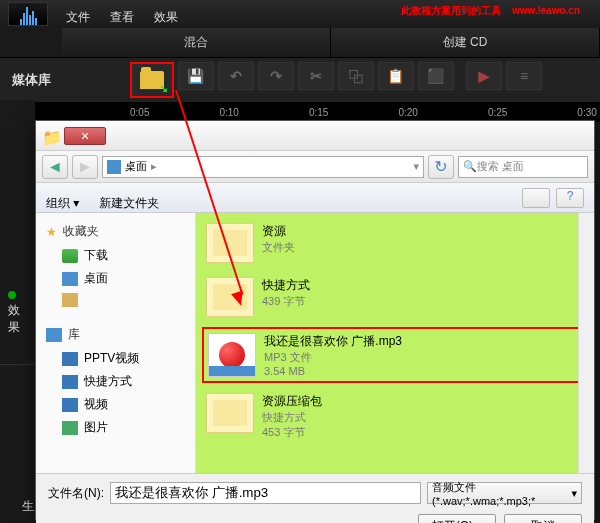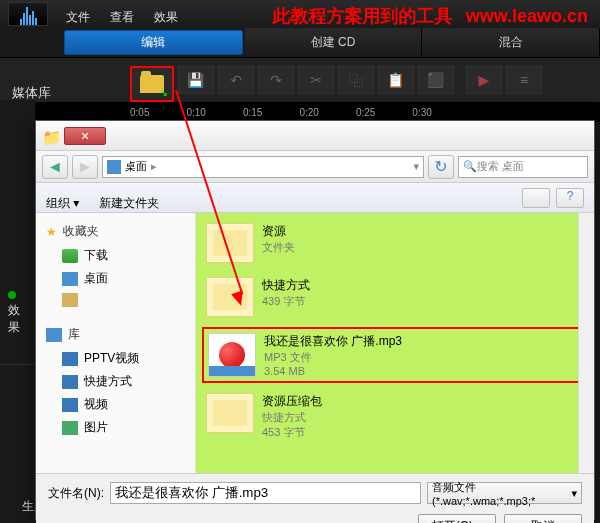--- a/index.html
+++ b/index.html
@@ -3,37 +3,37 @@
 <meta charset="utf-8">
 <style>
 * { margin: 0; padding: 0; box-sizing: border-box; font-family: "Microsoft YaHei", Arial, sans-serif; }
 body { width: 600px; height: 523px; background: #1a1a1a; position: relative; overflow: hidden; }
 
 .app-header { background: linear-gradient(#2a2a2a, #1a1a1a); height: 28px; display: flex; align-items: center; }
 .logo { width: 40px; height: 24px; margin: 2px 8px; background: linear-gradient(#1a1a1a, #000); border: 1px solid #333; display: flex; align-items: flex-end; justify-content: center; gap: 1px; }
 .logo span { width: 2px; background: #4af; }
 .menu { display: flex; gap: 20px; padding-left: 10px; margin-top: 6px; }
 .menu-item { color: #ddd; font-size: 12px; cursor: pointer; }
-.tutorial-banner { position: absolute; top: 4px; right: 12px; color: #f00; font-size: 18px; font-weight: bold; }
+.tutorial-banner { position: absolute; top: 4px; right: 20px; color: #f00; font-size: 10px; font-weight: bold; }
 .tutorial-banner .url { color: #f00; margin-left: 8px; }
 
 .tabs { display: flex; background: #1a1a1a; height: 30px; border-bottom: 1px solid #000; }
 .tab { flex: 1; display: flex; align-items: center; justify-content: center; color: #ccc; font-size: 12px; border-right: 1px solid #000; background: linear-gradient(#2a2a2a, #1a1a1a); }
 .tab.active { background: linear-gradient(#1a7ad4, #0d5aa8); color: #fff; border: 1px solid #0a4a90; border-radius: 2px; margin: 2px; }
 
-.toolbar-row { display: flex; background: #222; height: 44px; align-items: flex-end; }
+.toolbar-row { display: flex; background: #222; height: 44px; align-items: center; font-weight: bold; }
 .sidebar-label { width: 62px; color: #ddd; font-size: 13px; padding-left: 12px; }
 .toolbar { display: flex; gap: 4px; padding-left: 68px; }
 .tool-btn { width: 36px; height: 28px; background: #2a2a2a; border: 1px solid #333; display: flex; align-items: center; justify-content: center; color: #666; font-size: 14px; }
 .folder-btn { border: 2px solid #f00; width: 44px; height: 36px; position: relative; }
 .folder-icon { width: 24px; height: 18px; background: #e8c040; border-radius: 2px 2px 0 0; position: relative; }
 .folder-icon::before { content: ''; position: absolute; top: -4px; left: 1px; width: 10px; height: 4px; background: #e8c040; border-radius: 2px 2px 0 0; }
 .folder-arrow { position: absolute; bottom: 2px; right: 4px; color: #0f0; font-size: 10px; }
 
-.ruler { display: flex; background: #000; height: 20px; color: #aaa; font-size: 10px; align-items: center; padding-left: 130px; gap: 37px; }
+.ruler { display: flex; background: #000; height: 20px; color: #aaa; font-size: 10px; align-items: center; padding-left: 130px; gap: 70px; }
 
 .sidebar { position: absolute; left: 0; top: 100px; width: 35px; height: 420px; background: #1a1a1a; }
 .sidebar-item { color: #ddd; font-size: 12px; padding: 28px 8px; border-bottom: 1px solid #333; }
 .sidebar-item .dot { display: inline-block; width: 8px; height: 8px; background: #0a0; border-radius: 50%; margin-right: 2px; }
 .gen-label { color: #ddd; font-size: 12px; position: absolute; bottom: 8px; left: 22px; }
 
 
 .dialog { position: absolute; left: 35px; top: 120px; width: 560px; height: 400px; background: #fff; border: 1px solid #555; box-shadow: 0 4px 20px rgba(0,0,0,0.6); }
 .dlg-title { background: linear-gradient(#fdfdfd, #e8e8e8); height: 30px; display: flex; align-items: center; padding: 0 6px; border-bottom: 1px solid #ccc; }
 .dlg-title .icon { width: 16px; height: 16px; margin-right: 6px; }
@@ -109,23 +109,22 @@
     <div class="menu-item">效果</div>
   </div>
 </div>
 <div class="tutorial-banner">
   <span>此教程方案用到的工具</span>
   <span class="url">www.leawo.cn</span>
 </div>
 
 <div class="tabs">
   <div style="width:62px;background:#1a1a1a;border:none"></div>
-  <div class="tab active">编辑</div>
+  <div class="tab">混合</div>
   <div class="tab">创建 CD</div>
-  <div class="tab">混合</div>
 </div>
 
 <div class="toolbar-row">
   <div class="sidebar-label">媒体库</div>
   <div class="toolbar">
     <div class="tool-btn folder-btn">
       <div class="folder-icon"></div>
       <span class="folder-arrow">↘</span>
     </div>
     <div class="tool-btn">💾</div>

